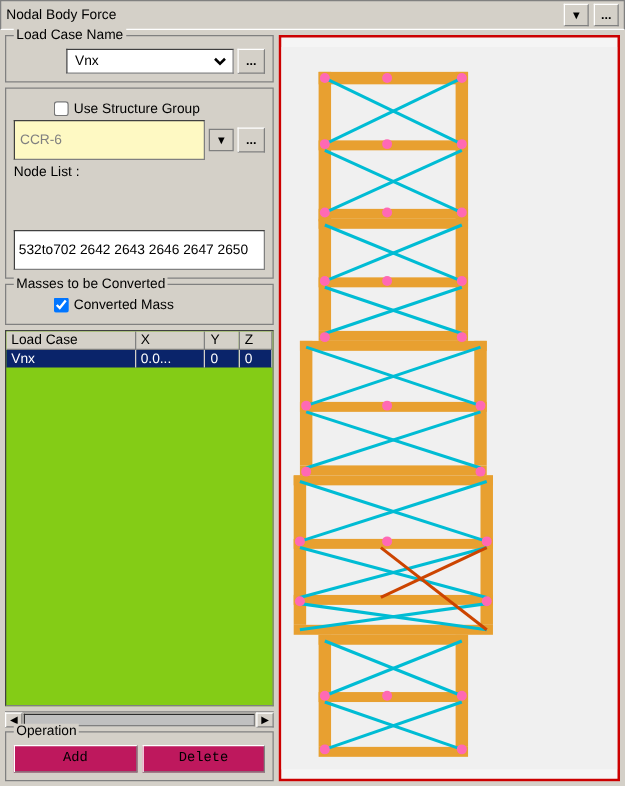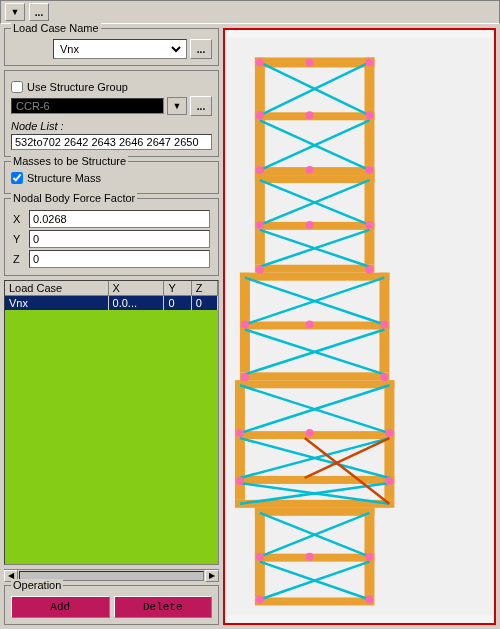--- a/index.html
+++ b/index.html
@@ -153,64 +153,65 @@
     
     .nodes-group {
       padding-top: 10px;
     }
 
     .checkbox-row {
       display: flex;
       align-items: center;
       gap: 4px;
       margin-bottom: 3px;
+      margin-left: 32px;
     }
 
     .checkbox-row input[type="checkbox"] {
       width: 12px;
       height: 12px;
       margin: 0;
     }
 
     .disabled-dropdown {
       display: flex;
       gap: 3px;
       align-items: center;
       margin-bottom: 4px;
     }
 
     .disabled-select {
       flex: 1;
-      height: 16px;
-      background: #000000;
+      height: 32px;
+      background: #fef9c3;
       border: 1px solid #808080;
       border-top-color: #404040;
       border-left-color: #404040;
       font-size: 11px;
       padding: 1px 4px;
       color: #808080;
       display: flex;
       align-items: center;
     }
 
     .node-list-label {
       font-size: 11px;
       margin-bottom: 2px;
-      font-style: italic;
     }
 
     .node-list-input {
       width: 100%;
-      height: 16px;
+      height: 32px;
       background: #fff;
       border: 1px solid #808080;
       border-top-color: #404040;
       border-left-color: #404040;
       font-size: 11px;
       padding: 1px 3px;
+      margin-top: 38px;
     }
 
     
     .masses-group {
       padding-top: 10px;
     }
 
     
     .force-group {
       padding-top: 10px;
@@ -367,20 +368,21 @@
       width: 100%;
       height: 100%;
     }
   </style>
 </head>
 <body>
 
 <div class="main-window">
 
   <div class="title-bar">
+    <span class="title-bar-label">Nodal Body Force</span>
     <div class="title-dropdown">
       <span>▼</span>
     </div>
     <div class="title-btn">...</div>
   </div>
 
   <div class="content-area">
 
     <div class="left-panel">
 
@@ -406,52 +408,27 @@
             <span>CCR-6</span>
           </div>
           <div class="title-dropdown" style="background:#d4d0c8; border:1px solid #808080;">▼</div>
           <div class="small-btn">...</div>
         </div>
         <div class="node-list-label">Node List :</div>
         <input class="node-list-input" type="text" value="532to702 2642 2643 2646 2647 2650" style="">
       </div>
 
       <div class="group-box masses-group">
-        <span class="group-box-title">Masses to be Structure</span>
+        <span class="group-box-title">Masses to be Converted</span>
         <div class="checkbox-row">
           <input type="checkbox" checked="" style="">
-          <span>Structure Mass</span>
+          <span>Converted Mass</span>
         </div>
       </div>
 
-      <div class="group-box force-group">
-        <span class="group-box-title">Nodal Body Force Factor</span>
-        <table class="xyz-table">
-          <tbody>
-              <tr>
-            <td class="xyz-label">X</td>
-            <td>
-              <input class="xyz-input" type="text" value="0.0268" style="">
-            </td>
-          </tr>
-          <tr>
-            <td class="xyz-label">Y</td>
-            <td>
-              <input class="xyz-input" type="text" value="0" style="">
-            </td>
-          </tr>
-          <tr>
-            <td class="xyz-label">Z</td>
-            <td>
-              <input class="xyz-input" type="text" value="0" style="">
-            </td>
-          </tr>
-        </tbody>
-          </table>
-      </div>
 
       <div class="load-table-container">
         <table class="load-table">
           <thead>
             <tr>
               <th>Load Case</th>
               <th>X</th>
               <th>Y</th>
               <th>Z</th>
             </tr>

